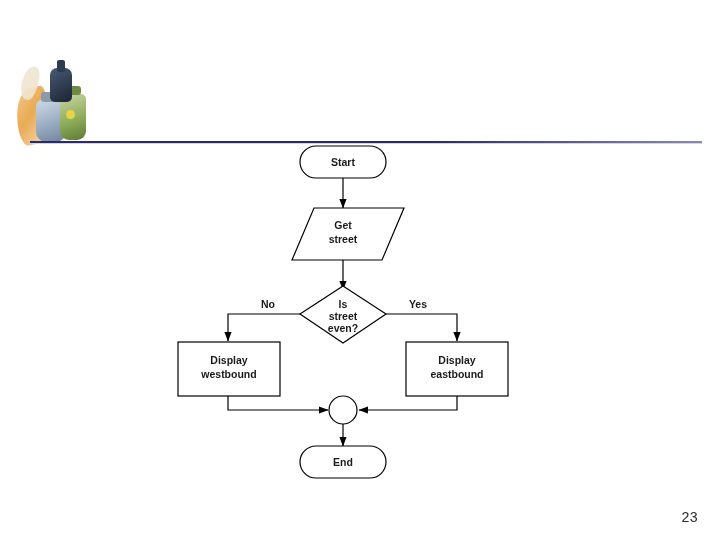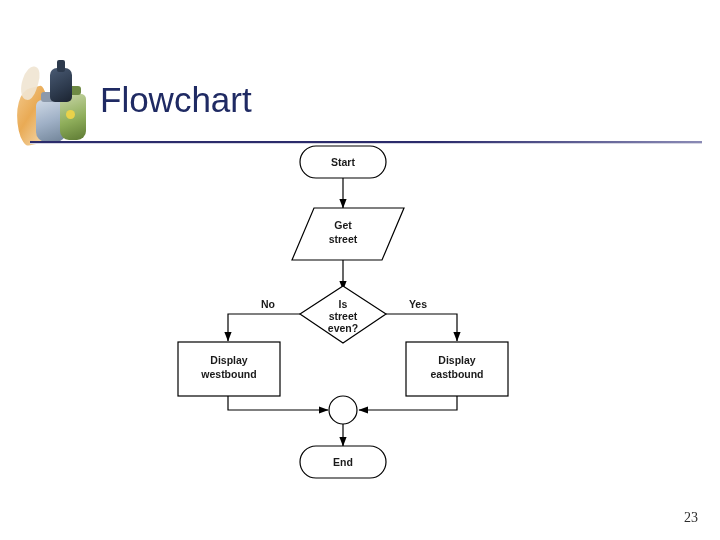--- a/index.html
+++ b/index.html
@@ -165,41 +165,40 @@
     fill: #1a1a1a;
   }
 
   
   .page-number {
     position: absolute;
     right: 22px;
     bottom: 14px;
     font-size: 14px;
     color: #2b2b2b;
-    font-family: Liberation Serif, serif;
+    font-family: Liberation Mono, monospace;
   }
 </style>
 </head>
 <body>
 
 <div class="slide">
 
   <div class="logo">
     <div class="swoosh"></div>
     <div class="swoosh2"></div>
     <div class="jar-a"></div>
     <div class="jar-a-lid"></div>
     <div class="jar-b"></div>
     <div class="jar-b-lid"></div>
     <div class="bottle"></div>
     <div class="bottle-neck"></div>
     <div class="dot-yellow"></div>
   </div>
 
-  <div class="title">Flowchart</div>
   <div class="title-rule"></div>
   <div class="title-rule-shadow"></div>
 
   <div class="chart">
     <svg width="420" height="360" viewBox="0 0 420 360" xmlns="http://www.w3.org/2000/svg">
       <defs>
         <marker id="arrow" markerWidth="9" markerHeight="9" refX="7.5" refY="3" orient="auto" markerUnits="strokeWidth">
           <path d="M0,0 L8,3 L0,6 z" fill="#000000"></path>
         </marker>
       </defs>

